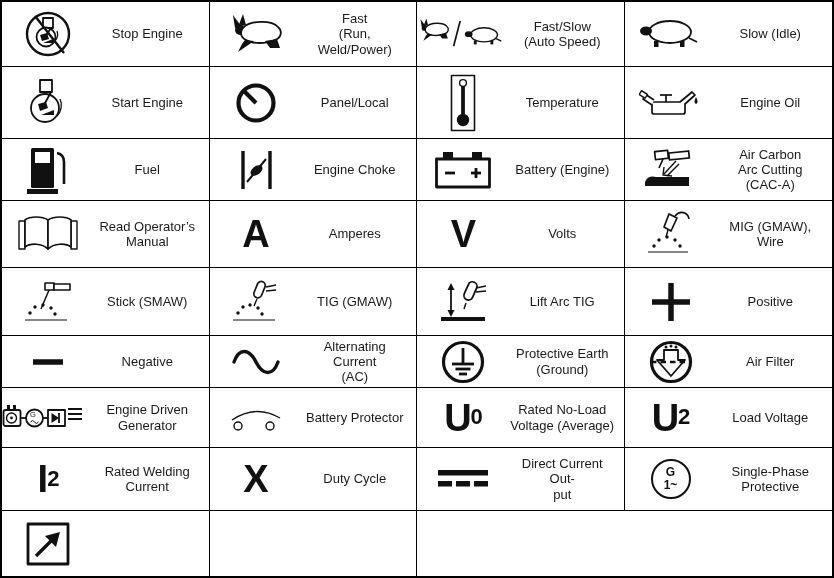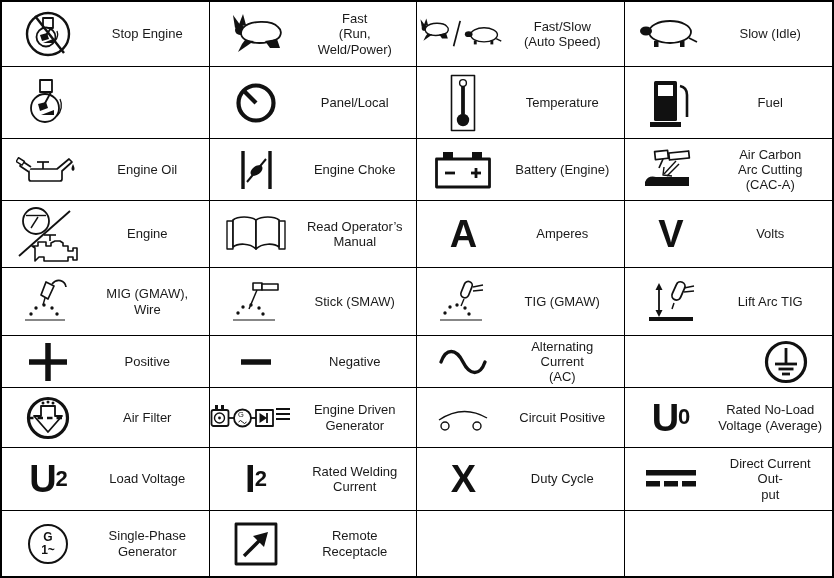--- a/index.html
+++ b/index.html
@@ -11,21 +11,21 @@
     grid-template-columns:repeat(4,1fr);
     grid-template-rows:65px 72px 62px 67px 68px 52px 60px 63px 1fr;
     font-family:"Liberation Sans",sans-serif;
   }
   .cell{
     border-right:1.5px solid #000;
     border-bottom:1.5px solid #000;
     display:flex;align-items:center;
     overflow:hidden;background:#fff;
   }
-  .cell:nth-child(4n){border-right:none;justify-content:flex-end;}
+  .cell:nth-child(4n){border-right:none;}
   .cell:nth-child(n+33){border-bottom:none;}
   .iconbox{
     width:92px;flex:0 0 92px;
     display:flex;align-items:center;justify-content:center;
   }
   .label{
     flex:1;text-align:center;
     font-size:13px;line-height:1.18;color:#1a1a1a;
     white-space:pre-line;
     padding:2px 8px 2px 0;
@@ -123,20 +123,21 @@
     <div class="iconbox">
       <svg width="44" height="52" viewBox="0 0 44 52">
         <rect class="ic" x="14" y="3" width="12" height="12" stroke-width="1.8"></rect>
         <circle class="ic" cx="19" cy="31" r="14" stroke-width="1.8"></circle>
         <line class="ic" x1="25" y1="15" x2="18" y2="28" stroke-width="1.8"></line>
         <polygon class="fl" points="12,27 20,25 22,31 14,34"></polygon>
         <polygon class="fl" points="15,38 28,38 28,33"></polygon>
         <path class="ic" d="M34,22 a15,15 0 0 1 -3,17" stroke-width="1.3"></path>
       </svg>
     </div>
+    <div class="label">Start Engine</div>
   </div>
 
   <div class="cell">
     <div class="iconbox">
       <svg width="44" height="44" viewBox="0 0 44 44">
         <circle class="ic" cx="22" cy="22" r="17.5" stroke-width="4.2"></circle>
         <line class="ic" x1="10" y1="10" x2="22" y2="22" stroke-width="4.2"></line>
       </svg>
     </div>
     <div class="label">Panel/Local</div>
@@ -145,46 +146,46 @@
   <div class="cell">
     <div class="iconbox">
       <svg width="26" height="58" viewBox="0 0 26 58">
         <rect class="ic" x="1.5" y="1.5" width="23" height="55" stroke-width="1.6"></rect>
         <circle class="ic" cx="13" cy="9" r="3.4" stroke-width="1.4"></circle>
         <line class="ic" x1="13" y1="12" x2="13" y2="40" stroke-width="3.8"></line>
         <circle class="fl" cx="13" cy="46" r="6.2"></circle>
       </svg>
     </div>
     <div class="label">Temperature</div>
-  </div>
-
-  <div class="cell">
-    <div class="iconbox">
-      <svg width="44" height="50" viewBox="0 0 44 50">
-        <rect class="fl" x="5" y="3" width="23" height="40" rx="1.5"></rect>
-        <rect fill="#fff" x="9" y="7" width="15" height="11"></rect>
-        <path class="ic" d="M31,8 c5,1 7,5 7,9 v22" stroke-width="2.6"></path>
-        <rect class="fl" x="1" y="44" width="31" height="5"></rect>
-      </svg>
-    </div>
-    <div class="label">Fuel</div>
   </div>
 
   <div class="cell">
     <div class="iconbox">
       <svg width="64" height="38" viewBox="0 0 64 38">
         <path class="wh" d="M13,18 H41 L53,8 L56,11 L46,20 V28 a2,2 0 0 1 -2,2 H15 a2,2 0 0 1 -2,-2 Z" stroke-width="1.7"></path>
         <line class="ic" x1="27" y1="18" x2="27" y2="11" stroke-width="1.7"></line>
         <line class="ic" x1="21" y1="11" x2="33" y2="11" stroke-width="1.7"></line>
         <path class="wh" d="M13,21 L4,15 L6,10 L15,16" stroke-width="1.7"></path>
         <rect class="wh" x="1" y="8" width="7" height="4.5" transform="rotate(32 4 10)" stroke-width="1.4"></rect>
         <path class="fl" d="M57,13 C59,17 59,19 57,20 C55,19 55,17 57,13 Z"></path>
       </svg>
     </div>
     <div class="label">Engine Oil</div>
+  </div>
+
+  <div class="cell">
+    <div class="iconbox">
+      <svg width="44" height="50" viewBox="0 0 44 50">
+        <rect class="fl" x="5" y="3" width="23" height="40" rx="1.5"></rect>
+        <rect fill="#fff" x="9" y="7" width="15" height="11"></rect>
+        <path class="ic" d="M31,8 c5,1 7,5 7,9 v22" stroke-width="2.6"></path>
+        <rect class="fl" x="1" y="44" width="31" height="5"></rect>
+      </svg>
+    </div>
+    <div class="label">Fuel</div>
   </div>
 
   <div class="cell">
     <div class="iconbox">
       <svg width="52" height="42" viewBox="0 0 52 42">
         <line class="ic" x1="13" y1="2" x2="13" y2="40" stroke-width="3.4"></line>
         <line class="ic" x1="40" y1="2" x2="40" y2="40" stroke-width="3.4"></line>
         <line class="ic" x1="17" y1="33" x2="36" y2="10" stroke-width="2"></line>
         <ellipse class="fl" cx="26.5" cy="21.5" rx="6.8" ry="4.2" transform="rotate(-38 26.5 21.5)"></ellipse>
       </svg>
@@ -216,34 +217,20 @@
         <line class="ic" x1="37" y1="17" x2="25" y2="29" stroke-width="1.4"></line>
         <polyline class="ic" points="22,20 21,28 30,29" stroke-width="1.4"></polyline>
         <path class="fl" d="M3,35 q3,-7 11,-5 h33 v9 H3 Z"></path>
       </svg>
     </div>
     <div class="label">Air Carbon
 Arc Cutting
 (CAC-A)</div>
   </div>
 
-  <div class="cell">
-    <div class="iconbox">
-      <svg width="62" height="56" viewBox="0 0 62 56">
-        <path class="wh" d="M15,40 h6 v-4 h8 v4 h5 v-3 l4,-2 h5 l3,2 v3 h5 v5 h5 v-3 h4 v12 h-4 v-3 h-5 v4 h-24 v-4 h-5 l-4,4 v-13 z" stroke-width="1.6"></path>
-        <line class="ic" x1="33" y1="35" x2="33" y2="29" stroke-width="1.6"></line>
-        <line class="ic" x1="27" y1="29" x2="39" y2="29" stroke-width="1.6"></line>
-        <circle class="wh" cx="19" cy="15" r="13" stroke-width="1.8"></circle>
-        <line class="ic" x1="9" y1="9.5" x2="29" y2="9.5" stroke-width="1.4"></line>
-        <line class="ic" x1="14" y1="22" x2="21" y2="11" stroke-width="1.4"></line>
-        <line class="ic" x1="2" y1="50" x2="53" y2="5" stroke-width="1.9"></line>
-      </svg>
-    </div>
-    <div class="label">Engine</div>
-  </div>
 
   <div class="cell">
     <div class="iconbox">
       <svg width="62" height="42" viewBox="0 0 62 42">
         <rect class="wh" x="2" y="8" width="6" height="28" stroke-width="1.4"></rect>
         <rect class="wh" x="54" y="8" width="6" height="28" stroke-width="1.4"></rect>
         <path class="wh" d="M31,7 C25,3 13,3 8,7 V34 C13,30 25,30 31,36 Z" stroke-width="1.7"></path>
         <path class="wh" d="M31,7 C37,3 49,3 54,7 V34 C49,30 37,30 31,36 Z" stroke-width="1.7"></path>
       </svg>
     </div>
@@ -366,20 +353,22 @@
   <div class="cell">
     <div class="iconbox">
       <svg width="46" height="46" viewBox="0 0 46 46">
         <circle class="ic" cx="23" cy="23" r="19.5" stroke-width="3.2"></circle>
         <line class="ic" x1="23" y1="9" x2="23" y2="24" stroke-width="2.8"></line>
         <line class="ic" x1="12" y1="25" x2="34" y2="25" stroke-width="2.8"></line>
         <line class="ic" x1="15.5" y1="30" x2="30.5" y2="30" stroke-width="2.8"></line>
         <line class="ic" x1="19" y1="35" x2="27" y2="35" stroke-width="2.8"></line>
       </svg>
     </div>
+    <div class="label">Protective Earth
+(Ground)</div>
   </div>
 
   <div class="cell">
     <div class="iconbox">
       <svg width="46" height="46" viewBox="0 0 46 46">
         <circle class="ic" cx="23" cy="23" r="19.5" stroke-width="3.2"></circle>
         <circle class="fl" cx="18" cy="8" r="1.5"></circle>
           <circle class="fl" cx="23" cy="7" r="1.5"></circle>
         <circle class="fl" cx="28" cy="8" r="1.5"></circle>
           <circle class="fl" cx="20" cy="12" r="1.5"></circle>
@@ -418,21 +407,21 @@
   </div>
 
   <div class="cell">
     <div class="iconbox">
       <svg width="60" height="34" viewBox="0 0 60 34">
         <path class="ic" d="M6,19 Q30,3 54,17" stroke-width="1.4"></path>
         <circle class="wh" cx="12" cy="25" r="4" stroke-width="1.4"></circle>
         <circle class="wh" cx="44" cy="25" r="4" stroke-width="1.4"></circle>
       </svg>
     </div>
-    <div class="label">Circuit Positive</div>
+    <div class="label">Battery Protector</div>
   </div>
 
   <div class="cell">
     <div class="iconbox letter">
       <span>U</span>
         <sub>0</sub>
     </div>
     <div class="label">Rated No-Load
 Voltage (Average)</div>
   </div>
@@ -473,32 +462,30 @@
   </div>
 
   <div class="cell">
     <div class="iconbox">
       <div class="genCircle">
         <span>G</span>
         <span>1~</span>
       </div>
     </div>
     <div class="label">Single-Phase
-Generator</div>
+Protective</div>
   </div>
 
   <div class="cell">
     <div class="iconbox">
       <svg width="46" height="46" viewBox="0 0 46 46">
         <rect class="ic" x="3" y="3" width="40" height="40" stroke-width="2.8"></rect>
         <line class="ic" x1="11" y1="35" x2="27" y2="19" stroke-width="3.4"></line>
         <polygon class="fl" points="35,11 20,15 31,26"></polygon>
       </svg>
     </div>
-    <div class="label">Remote
-Receptacle</div>
   </div>
 
   <div class="cell">
     <div class="label"></div>
   </div>
 
 </div>
 
 </body></html>

